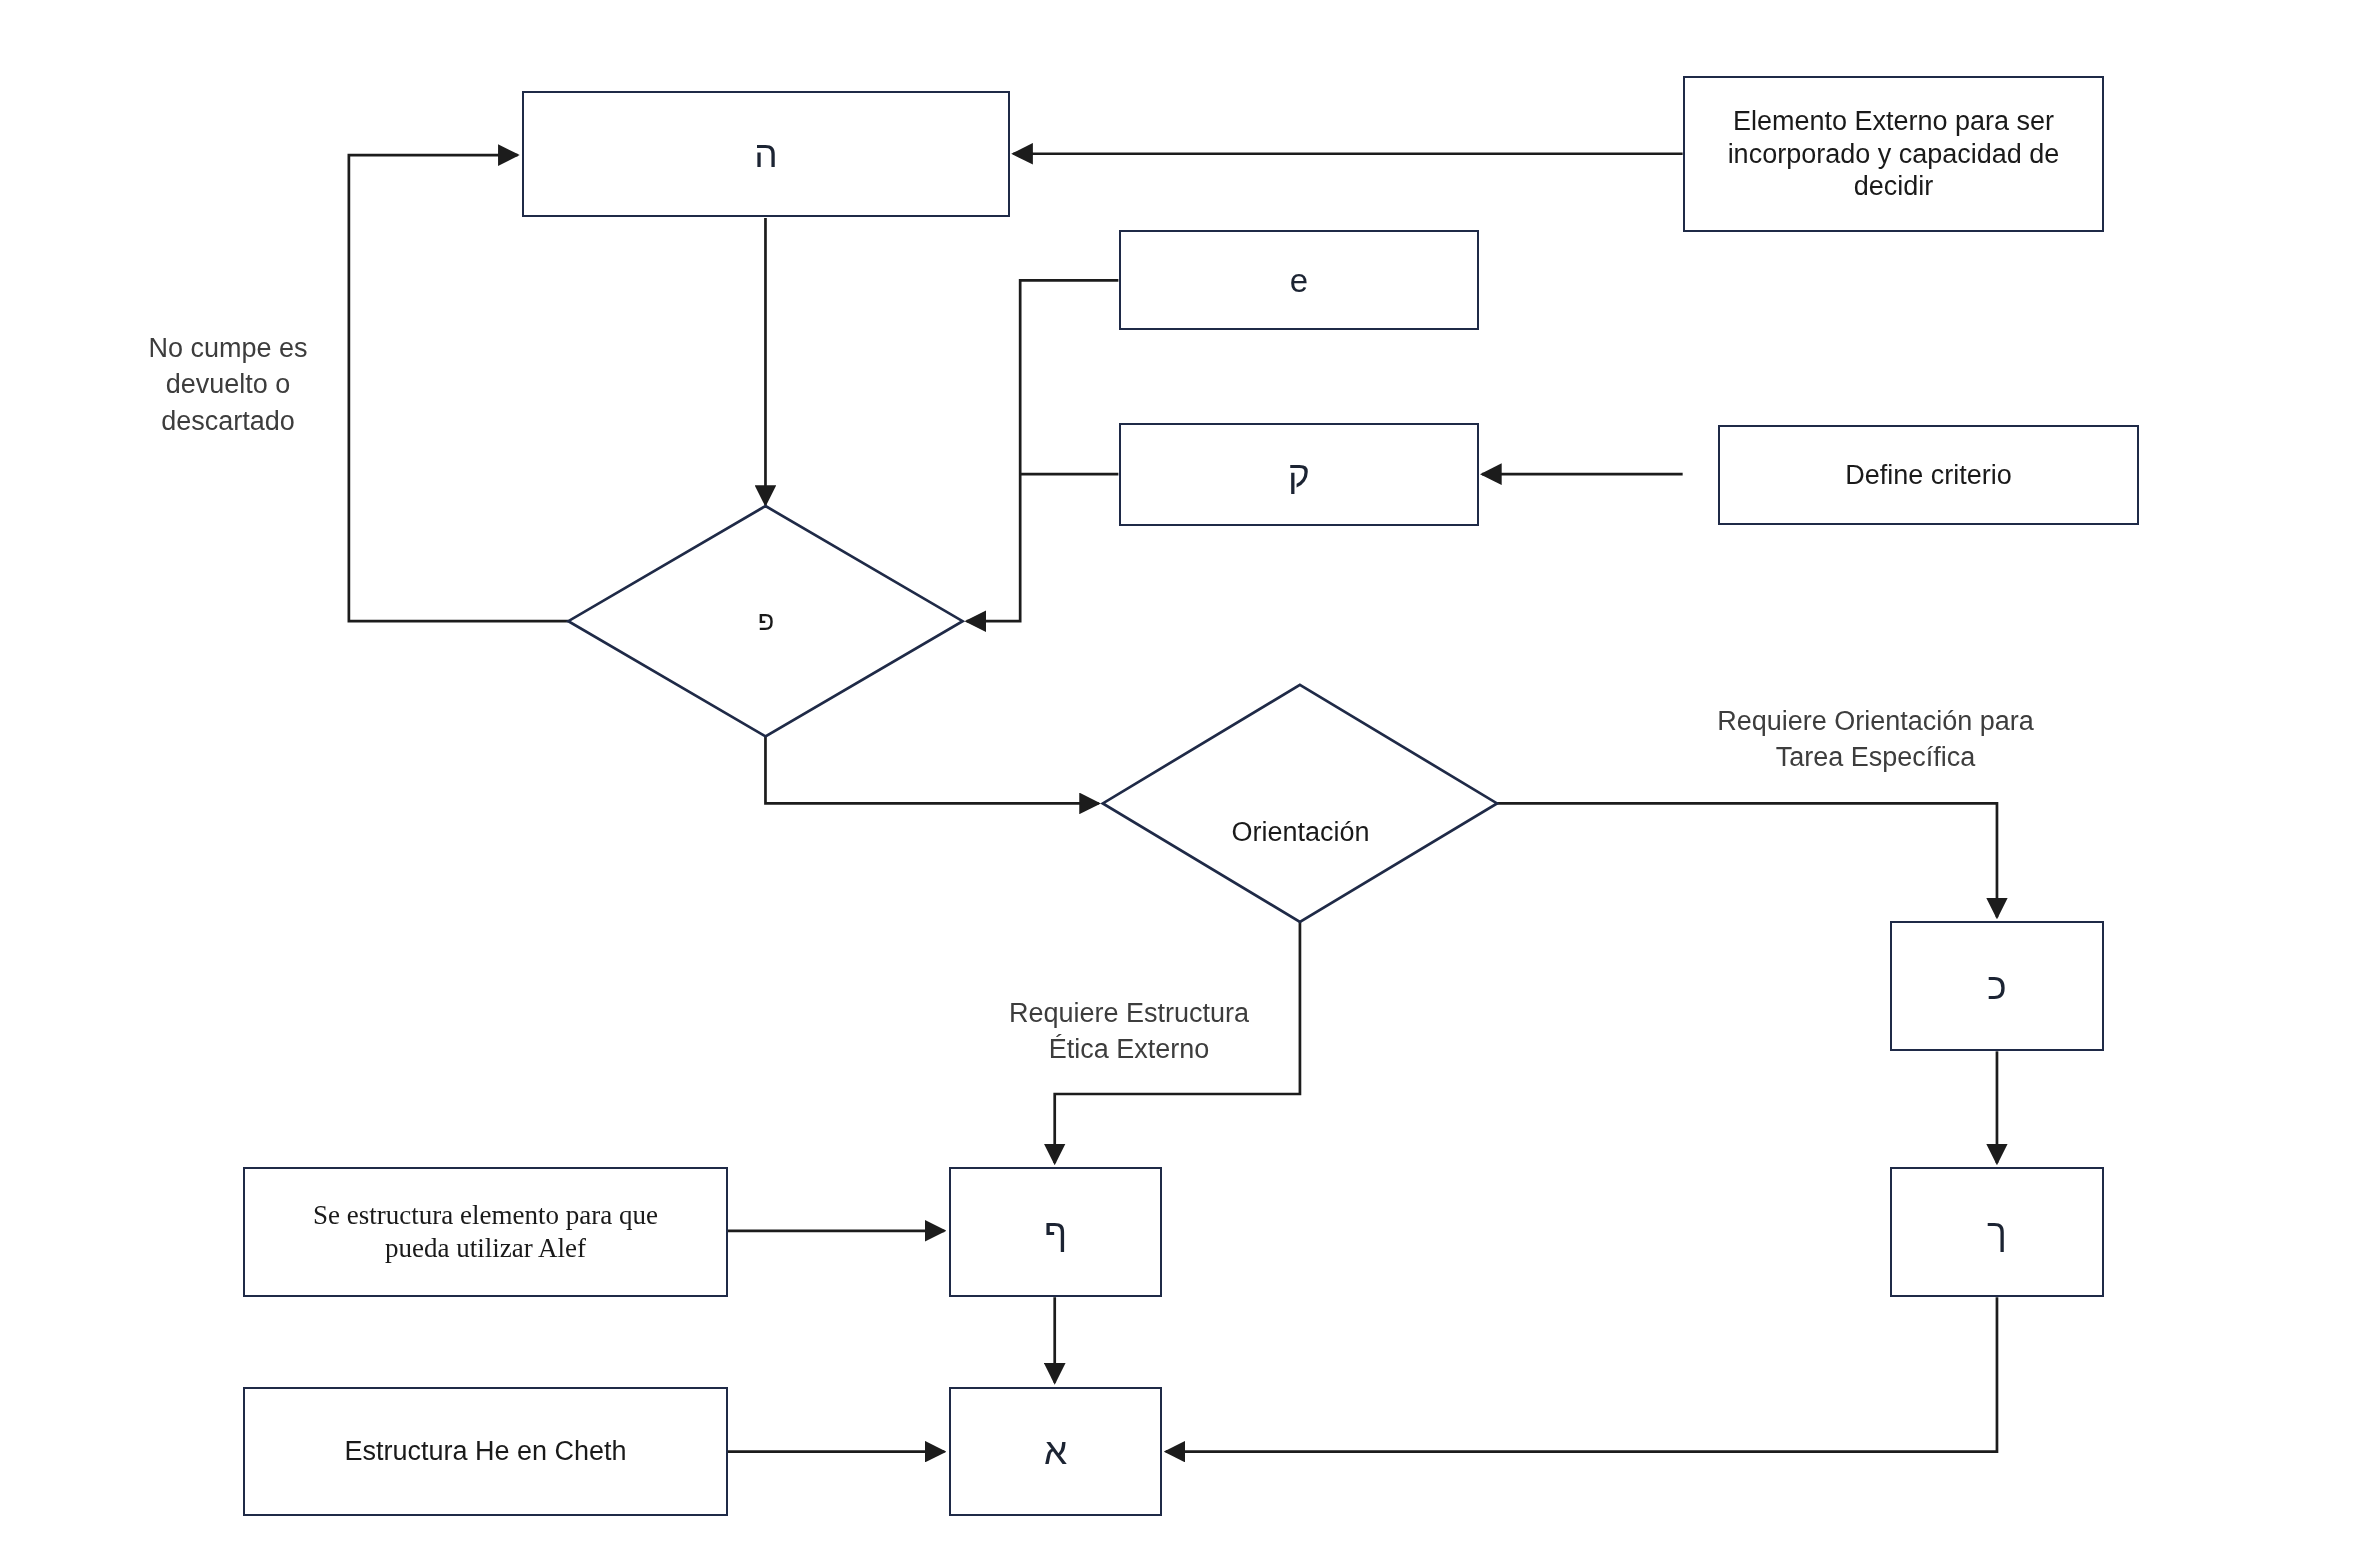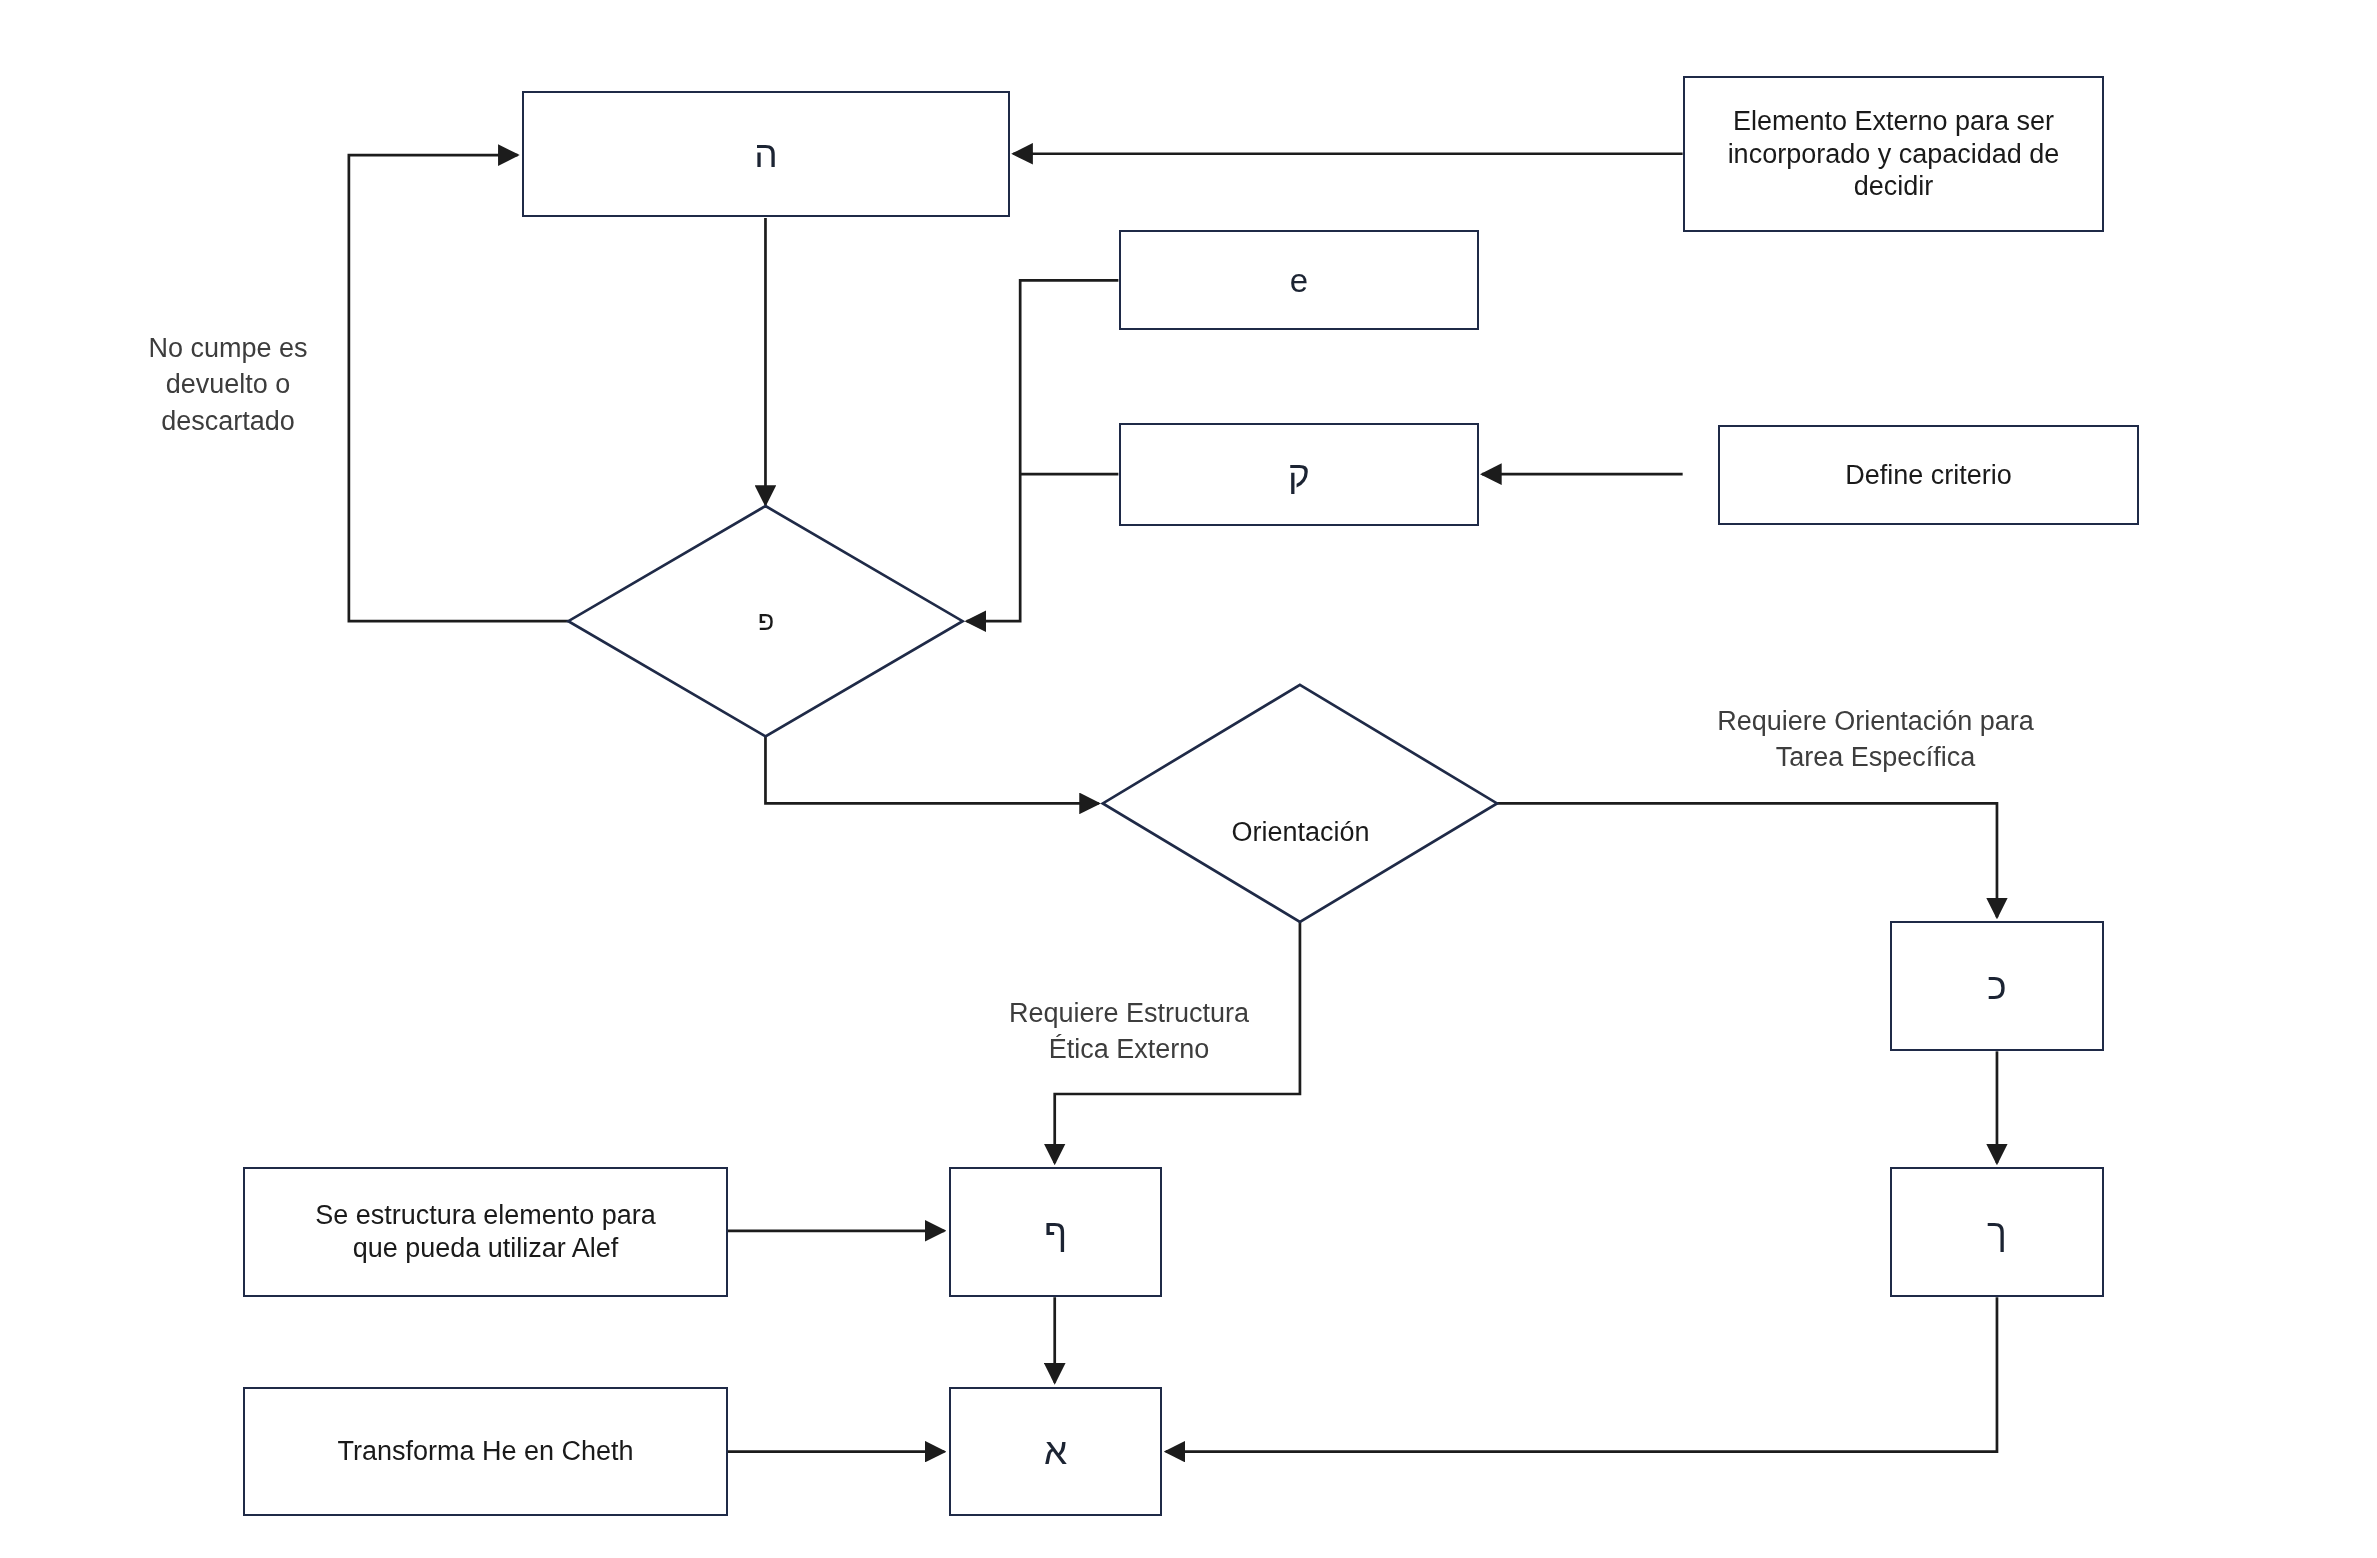--- a/index.html
+++ b/index.html
@@ -117,25 +117,25 @@
   <div class="node hebrew" style="left:1119px;top:423px;width:360px;height:103px;">ק</div>
 
   <div class="node" style="left:1683px;top:425px;width:421px;height:100px;margin-left:35px;">Define criterio</div>
 
   <div class="node hebrew" style="left:1890px;top:921px;width:214px;height:130px;">כ</div>
 
   <div class="node hebrew" style="left:949px;top:1167px;width:213px;height:130px;">ף</div>
 
   <div class="node hebrew" style="left:1890px;top:1167px;width:214px;height:130px;">ך</div>
 
-  <div class="node" style="left:243px;top:1167px;width:485px;height:130px;padding:0 53px;">Se estructura elemento para que pueda utilizar Alef</div>
+  <div class="node" style="left:243px;top:1167px;width:485px;height:130px;padding:0 53px;font-family:Liberation Serif, serif;">Se estructura elemento para que pueda utilizar Alef</div>
 
   <div class="node hebrew" style="left:949px;top:1387px;width:213px;height:129px;">א</div>
 
-  <div class="node" style="left:243px;top:1387px;width:485px;height:129px;">Transforma He en Cheth</div>
+  <div class="node" style="left:243px;top:1387px;width:485px;height:129px;">Estructura He en Cheth</div>
 
   <div class="diamond-label hebrew" style="left:678px;top:581px;width:176px;height:81px;">פ</div>
 
   <div class="diamond-label" style="left:1165px;top:792px;width:271px;height:81px;text-align:right;">Orientación</div>
 
   <div class="annotation" style="left:116px;top:330px;width:224px;">No cumpe es devuelto o descartado</div>
 
   <div class="annotation" style="left:1713px;top:703px;width:325px;">Requiere Orientación para Tarea Específica</div>
 
   <div class="annotation" style="left:980px;top:995px;width:298px;">Requiere Estructura Ética Externo</div>

